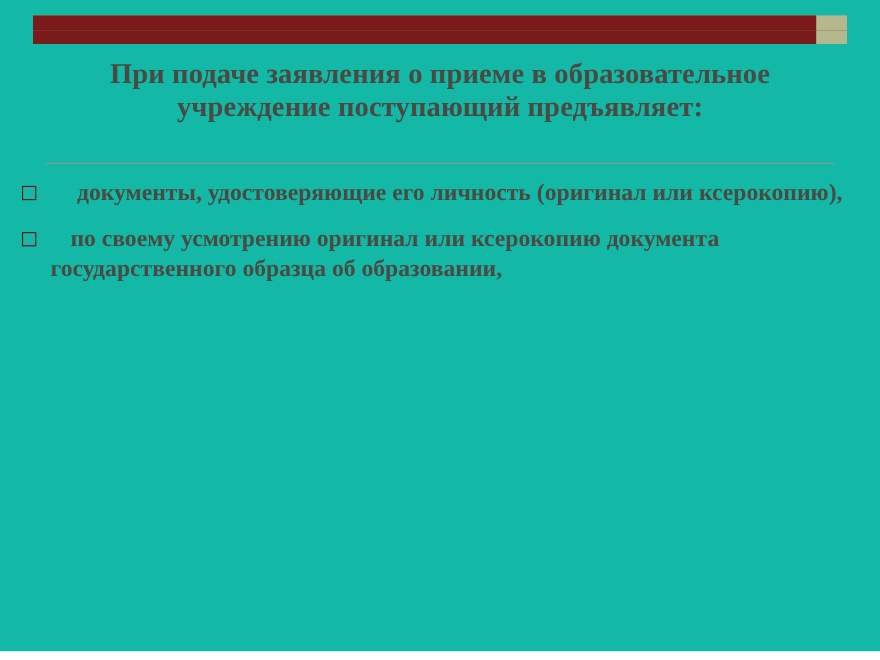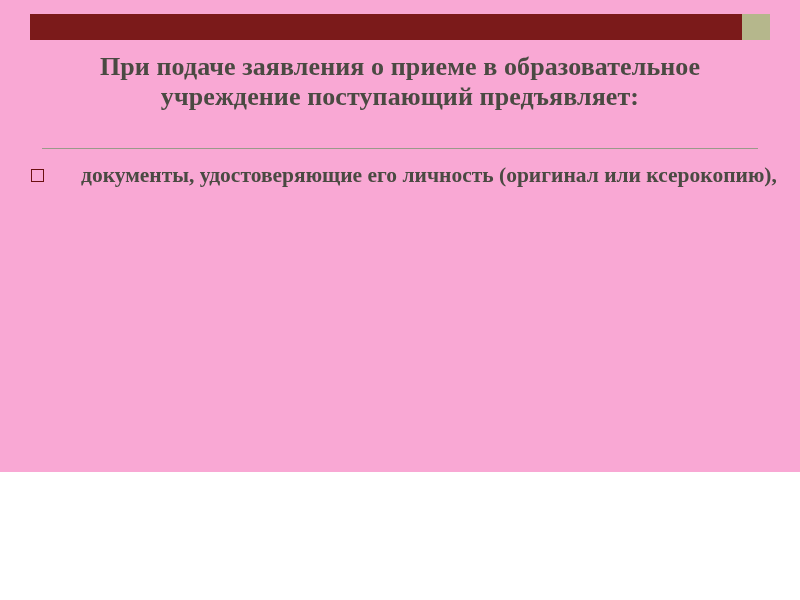--- a/index.html
+++ b/index.html
@@ -9,22 +9,22 @@
   body {
     width: 800px;
     height: 600px;
     background: #ffffff;
     font-family: "Liberation Serif", serif;
     overflow: hidden;
   }
   .slide {
     position: relative;
     width: 800px;
-    height: 472px;
-    background: #f9a8d4;
+    height: 592px;
+    background: #14b8a6;
   }
 
   
   .top-bar {
     position: absolute;
     left: 30px;
     top: 14px;
     width: 740px;
     height: 26px;
   }
@@ -79,21 +79,21 @@
     position: absolute;
     left: 42px;
     top: 148px;
     width: 716px;
     height: 1px;
     background: #9a9a8a;
   }
 
   .body-list {
     position: absolute;
-    left: 23px;
+    left: 12px;
     top: 162px;
     width: 770px;
   }
   .bullet-row {
     display: flex;
     align-items: flex-start;
     margin-bottom: 14px;
   }
   .bullet-marker {
     flex: 0 0 auto;
@@ -142,16 +142,20 @@
 
   <div class="title-rule"></div>
 
   <div class="body-list">
 
     <div class="bullet-row">
       <div class="bullet-marker"><span class="sq"></span></div>
       <div class="bullet-text">документы, удостоверяющие его личность (оригинал или ксерокопию),</div>
     </div>
 
+    <div class="bullet-row">
+      <div class="bullet-marker"><span class="sq"></span></div>
+      <div class="bullet-text no-indent">по своему усмотрению оригинал или ксерокопию документа государственного образца об образовании,</div>
+    </div>
 
 
   </div>
 </div>
 
 </body></html>

